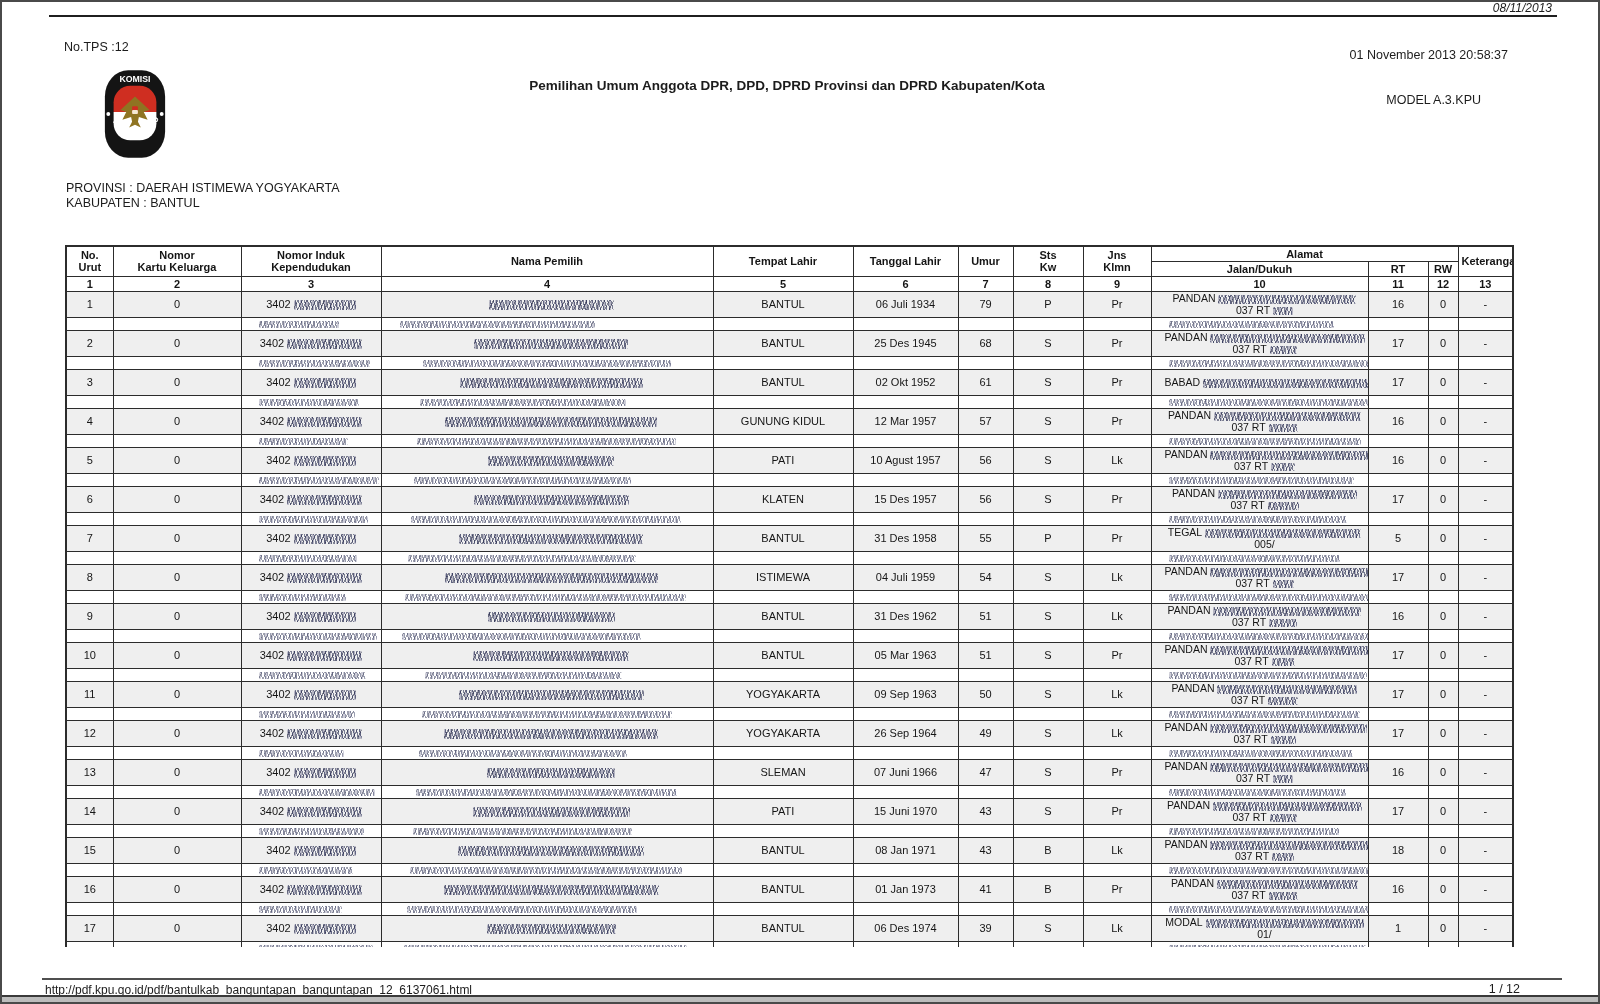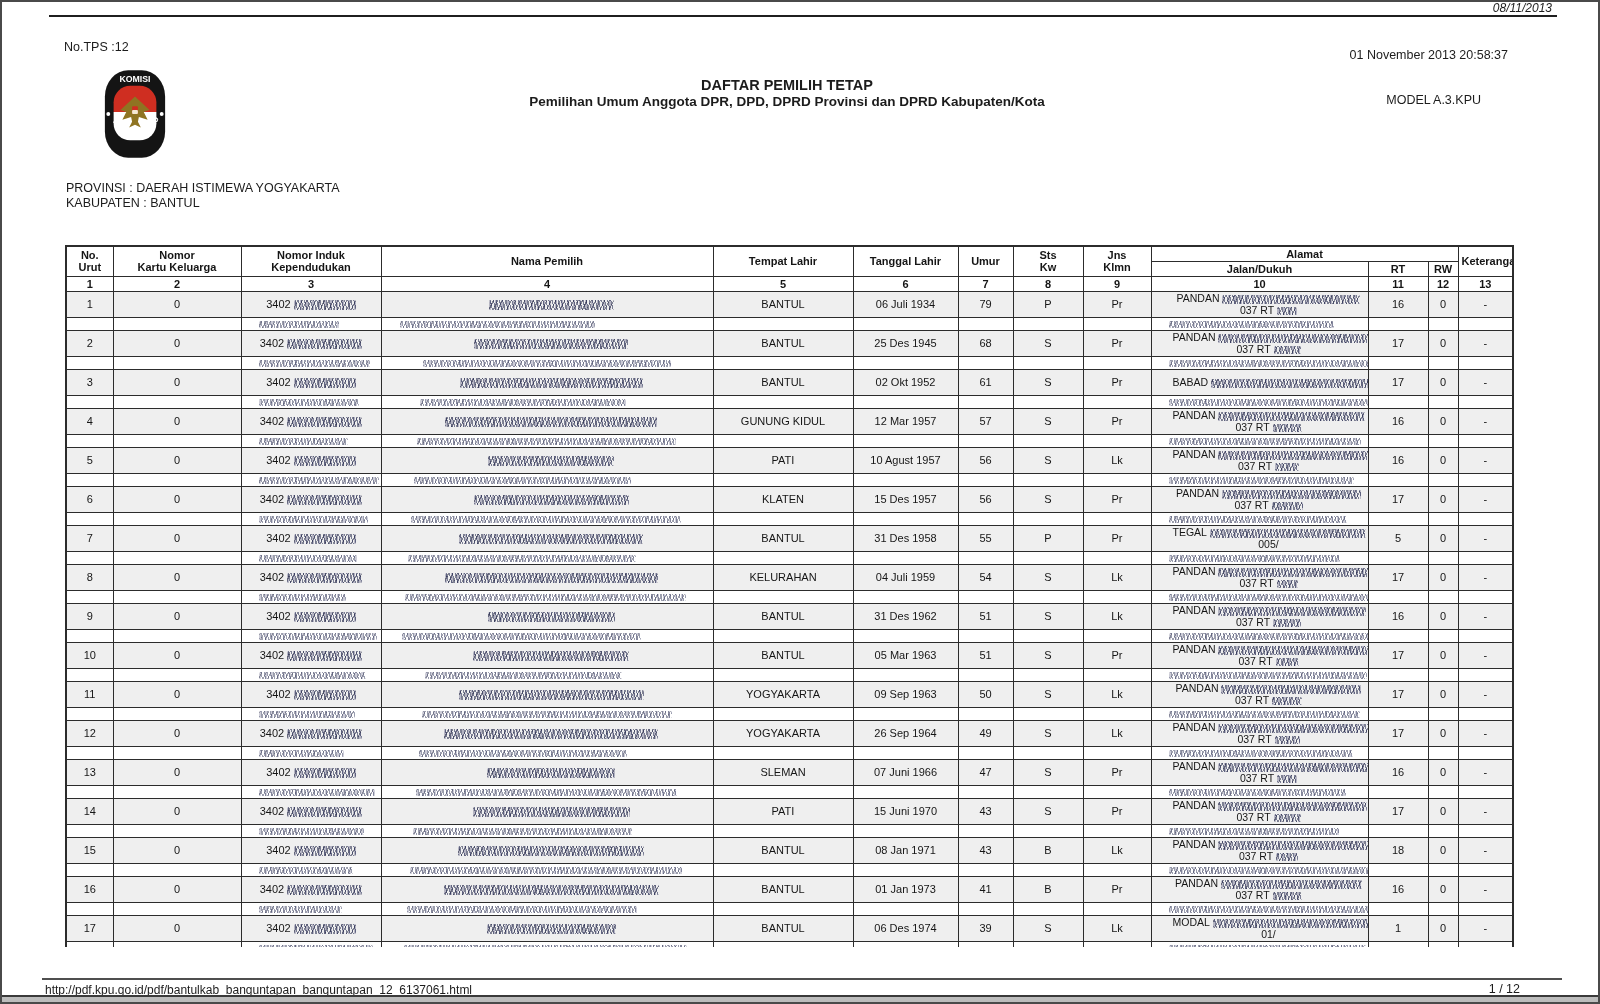--- a/index.html
+++ b/index.html
@@ -27,21 +27,21 @@
   
   .tblwrap{top:243px;left:63px;width:1449px;height:702px;overflow:hidden;}
   table{border-collapse:collapse;table-layout:fixed;width:1447px;font-size:11px;color:#151515;}
   table{border:2px solid #2c2c2c;}
   th,td{border:1px solid #2c2c2c;padding:0 3px;box-sizing:border-box;overflow:hidden;}
   thead th{background:#fff;font-weight:bold;font-size:11px;line-height:12px;text-align:center;vertical-align:middle;}
   tr.hmain th{height:30px;margin-left:28px;}
   tr.hnum th{height:15px;font-size:11px;}
   tr.data td{background:#efefef;height:26px;text-align:center;vertical-align:middle;white-space:nowrap;}
   tr.spacer td{background:#fff;height:9px;padding:0 0 0 14px;text-align:left;vertical-align:middle;}
-  td.addr{ text-align:left;padding-left:21px;font-size:10.5px;line-height:12px;white-space:nowrap;}
+  td.addr{ text-align:left;padding-left:13px;font-size:10.5px;line-height:12px;white-space:nowrap;}
   td.nama{text-align:left;padding-left:8px;}
   
   .scr{display:inline-block;vertical-align:middle;height:9px;border-radius:2px;margin-left:3px;
     background:
       repeating-linear-gradient(76deg, rgba(24,30,72,.55) 0 1px, rgba(0,0,0,0) 1px 3px),
       repeating-linear-gradient(-64deg, rgba(12,16,44,.48) 0 1px, rgba(0,0,0,0) 1px 4px),
       repeating-linear-gradient(88deg, rgba(70,70,110,.34) 0 2px, rgba(0,0,0,0) 2px 6px);
     filter:blur(.5px);}
   .scr.light{height:7px;opacity:.8;}
   
@@ -72,21 +72,20 @@
     <circle cx="7.5" cy="50" r="2" fill="#ffffff"></circle>
     <circle cx="62.5" cy="50" r="2" fill="#ffffff"></circle>
     <text x="35" y="17" text-anchor="middle" font-size="9" font-weight="bold" fill="#ffffff" font-family="Liberation Sans, sans-serif">KOMISI</text>
     <path id="lp" d="M11,56 A 27,27 0 0 0 59,56" fill="none"></path>
     <text font-size="7.2" font-weight="bold" fill="#ffffff" font-family="Liberation Sans, sans-serif">
       <textPath href="#lp" startOffset="4%">PEMILIHAN UMUM</textPath>
     </text>
   </svg>
 
   <div class="abs titles">
-    <div class="t1">DAFTAR PEMILIH TETAP</div>
     <div class="t2">Pemilihan Umum Anggota DPR, DPD, DPRD Provinsi dan DPRD Kabupaten/Kota</div>
   </div>
 
   <div class="abs region region-left">
     <div>PROVINSI : DAERAH ISTIMEWA YOGYAKARTA</div>
     <div>KABUPATEN : BANTUL</div>
   </div>
 
   <div class="abs tblwrap">
     <table>
@@ -369,21 +368,21 @@
             <td><span class="scr light" style="width: 171px; height: 7px;"></span></td>
             <td></td>
             <td></td>
             <td></td>
           </tr>
           <tr class="data">
             <td>8</td>
             <td>0</td>
             <td><span>3402</span><span class="scr" style="width: 75px; height: 10px;"></span></td>
             <td class="nama"><span class="scr" style="width: 213px; height: 10px;"></span></td>
-            <td>KELURAHAN</td>
+            <td>ISTIMEWA</td>
             <td>04 Juli 1959</td>
             <td>54</td>
             <td>S</td>
             <td>Lk</td>
             <td class="addr">
               <div><span>PANDAN</span><span class="scr" style="width: 173px; height: 9px;"></span></div>
               <div><span>037 RT</span><span class="scr" style="width: 21px; height: 8px;"></span></div>
             </td>
             <td>17</td>
             <td>0</td>

